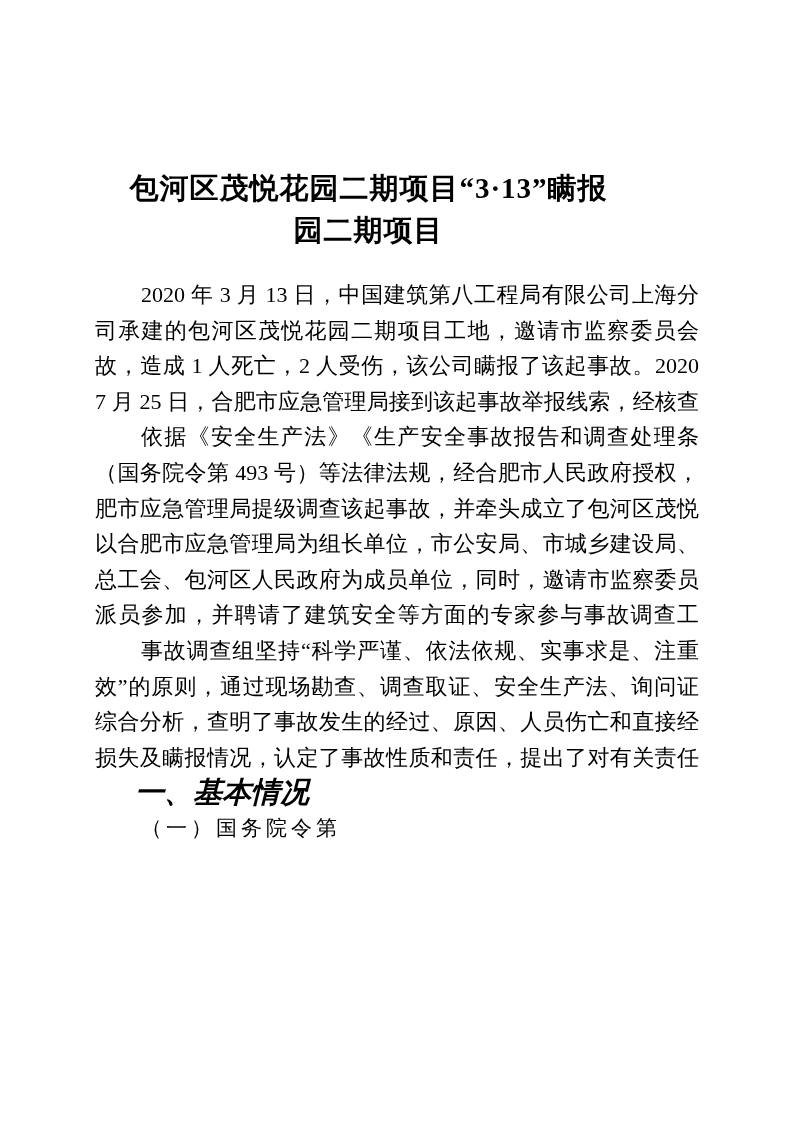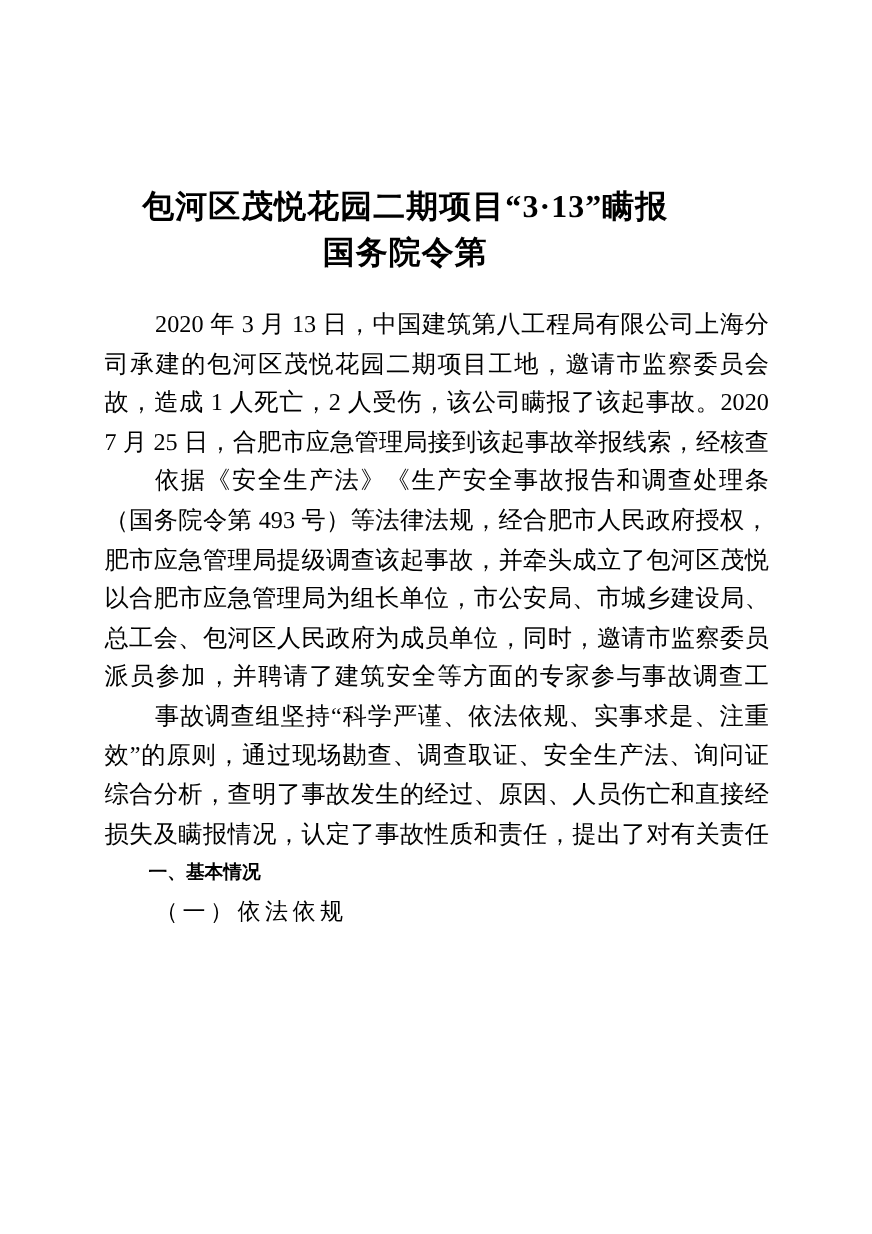--- a/index.html
+++ b/index.html
@@ -45,38 +45,39 @@
   }
   .line.last {
     text-align-last: auto;
   }
   .line.first {
     text-indent: 46px;
   }
   .para.heading1 .line {
     font-family: "Liberation Sans", "DejaVu Sans", sans-serif;
     font-weight: bold;
-    font-size: 17px;
+    font-size: 29px;
     text-indent: 40px;
     text-align-last: auto;
+    font-style: italic;
   }
   .para.heading2 .line {
     font-size: 21px;
     letter-spacing: 4px;
     text-indent: 46px;
     text-align-last: auto;
   }
 </style>
 </head>
 <body>
 
 <div class="page">
   <div class="title">
     <div class="title-line">包河区茂悦花园二期项目“3·13”瞒报</div>
-    <div class="title-line">国务院令第</div>
+    <div class="title-line">园二期项目</div>
   </div>
   <div class="body-block">
       <div class="para body">
         <div class="line first">2020 年 3 月 13 日，中国建筑第八工程局有限公司上海分公</div>
         <div class="line">司承建的包河区茂悦花园二期项目工地，邀请市监察委员会</div>
         <div class="line">故，造成 1 人死亡，2 人受伤，该公司瞒报了该起事故。2020 年</div>
         <div class="line">7 月 25 日，合肥市应急管理局接到该起事故举报线索，经核查事</div>
       </div>
       <div class="para body">
         <div class="line first">依据《安全生产法》《生产安全事故报告和调查处理条例》</div>
@@ -89,16 +90,16 @@
       <div class="para body">
         <div class="line first">事故调查组坚持“科学严谨、依法依规、实事求是、注重实</div>
         <div class="line">效”的原则，通过现场勘查、调查取证、安全生产法、询问证人、</div>
         <div class="line">综合分析，查明了事故发生的经过、原因、人员伤亡和直接经济</div>
         <div class="line">损失及瞒报情况，认定了事故性质和责任，提出了对有关责任人</div>
       </div>
       <div class="para heading1">
         <div class="line first last">一、基本情况</div>
       </div>
       <div class="para heading2">
-        <div class="line first last">（一）依法依规</div>
+        <div class="line first last">（一）国务院令第</div>
       </div>
     </div>
 </div>
 
 </body></html>

